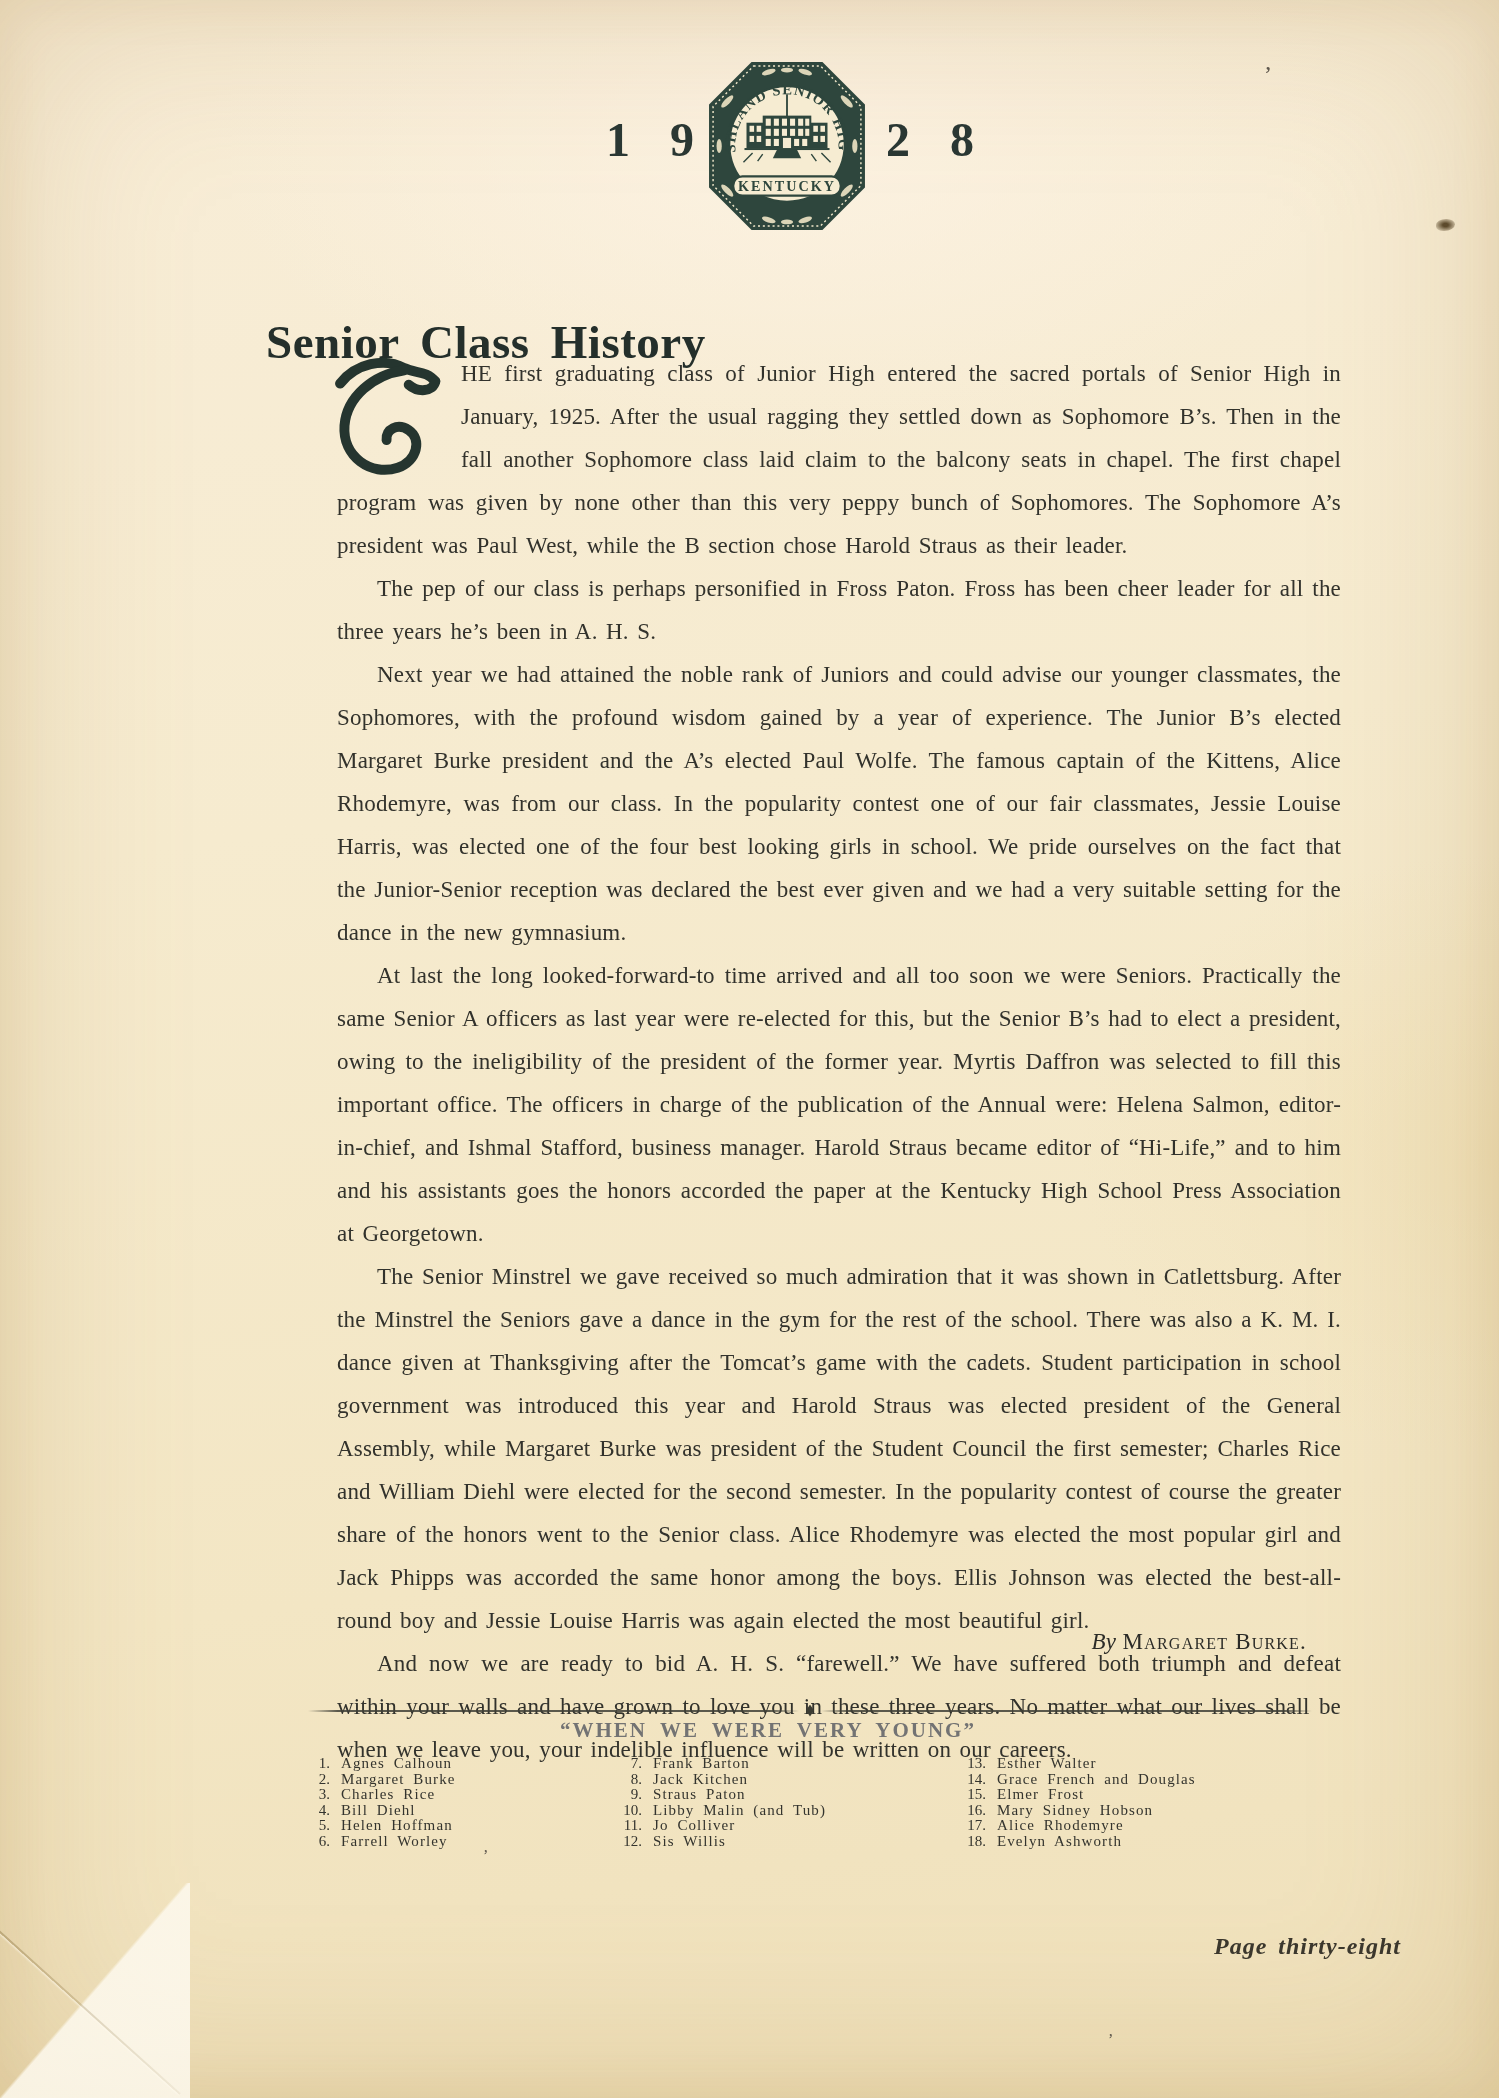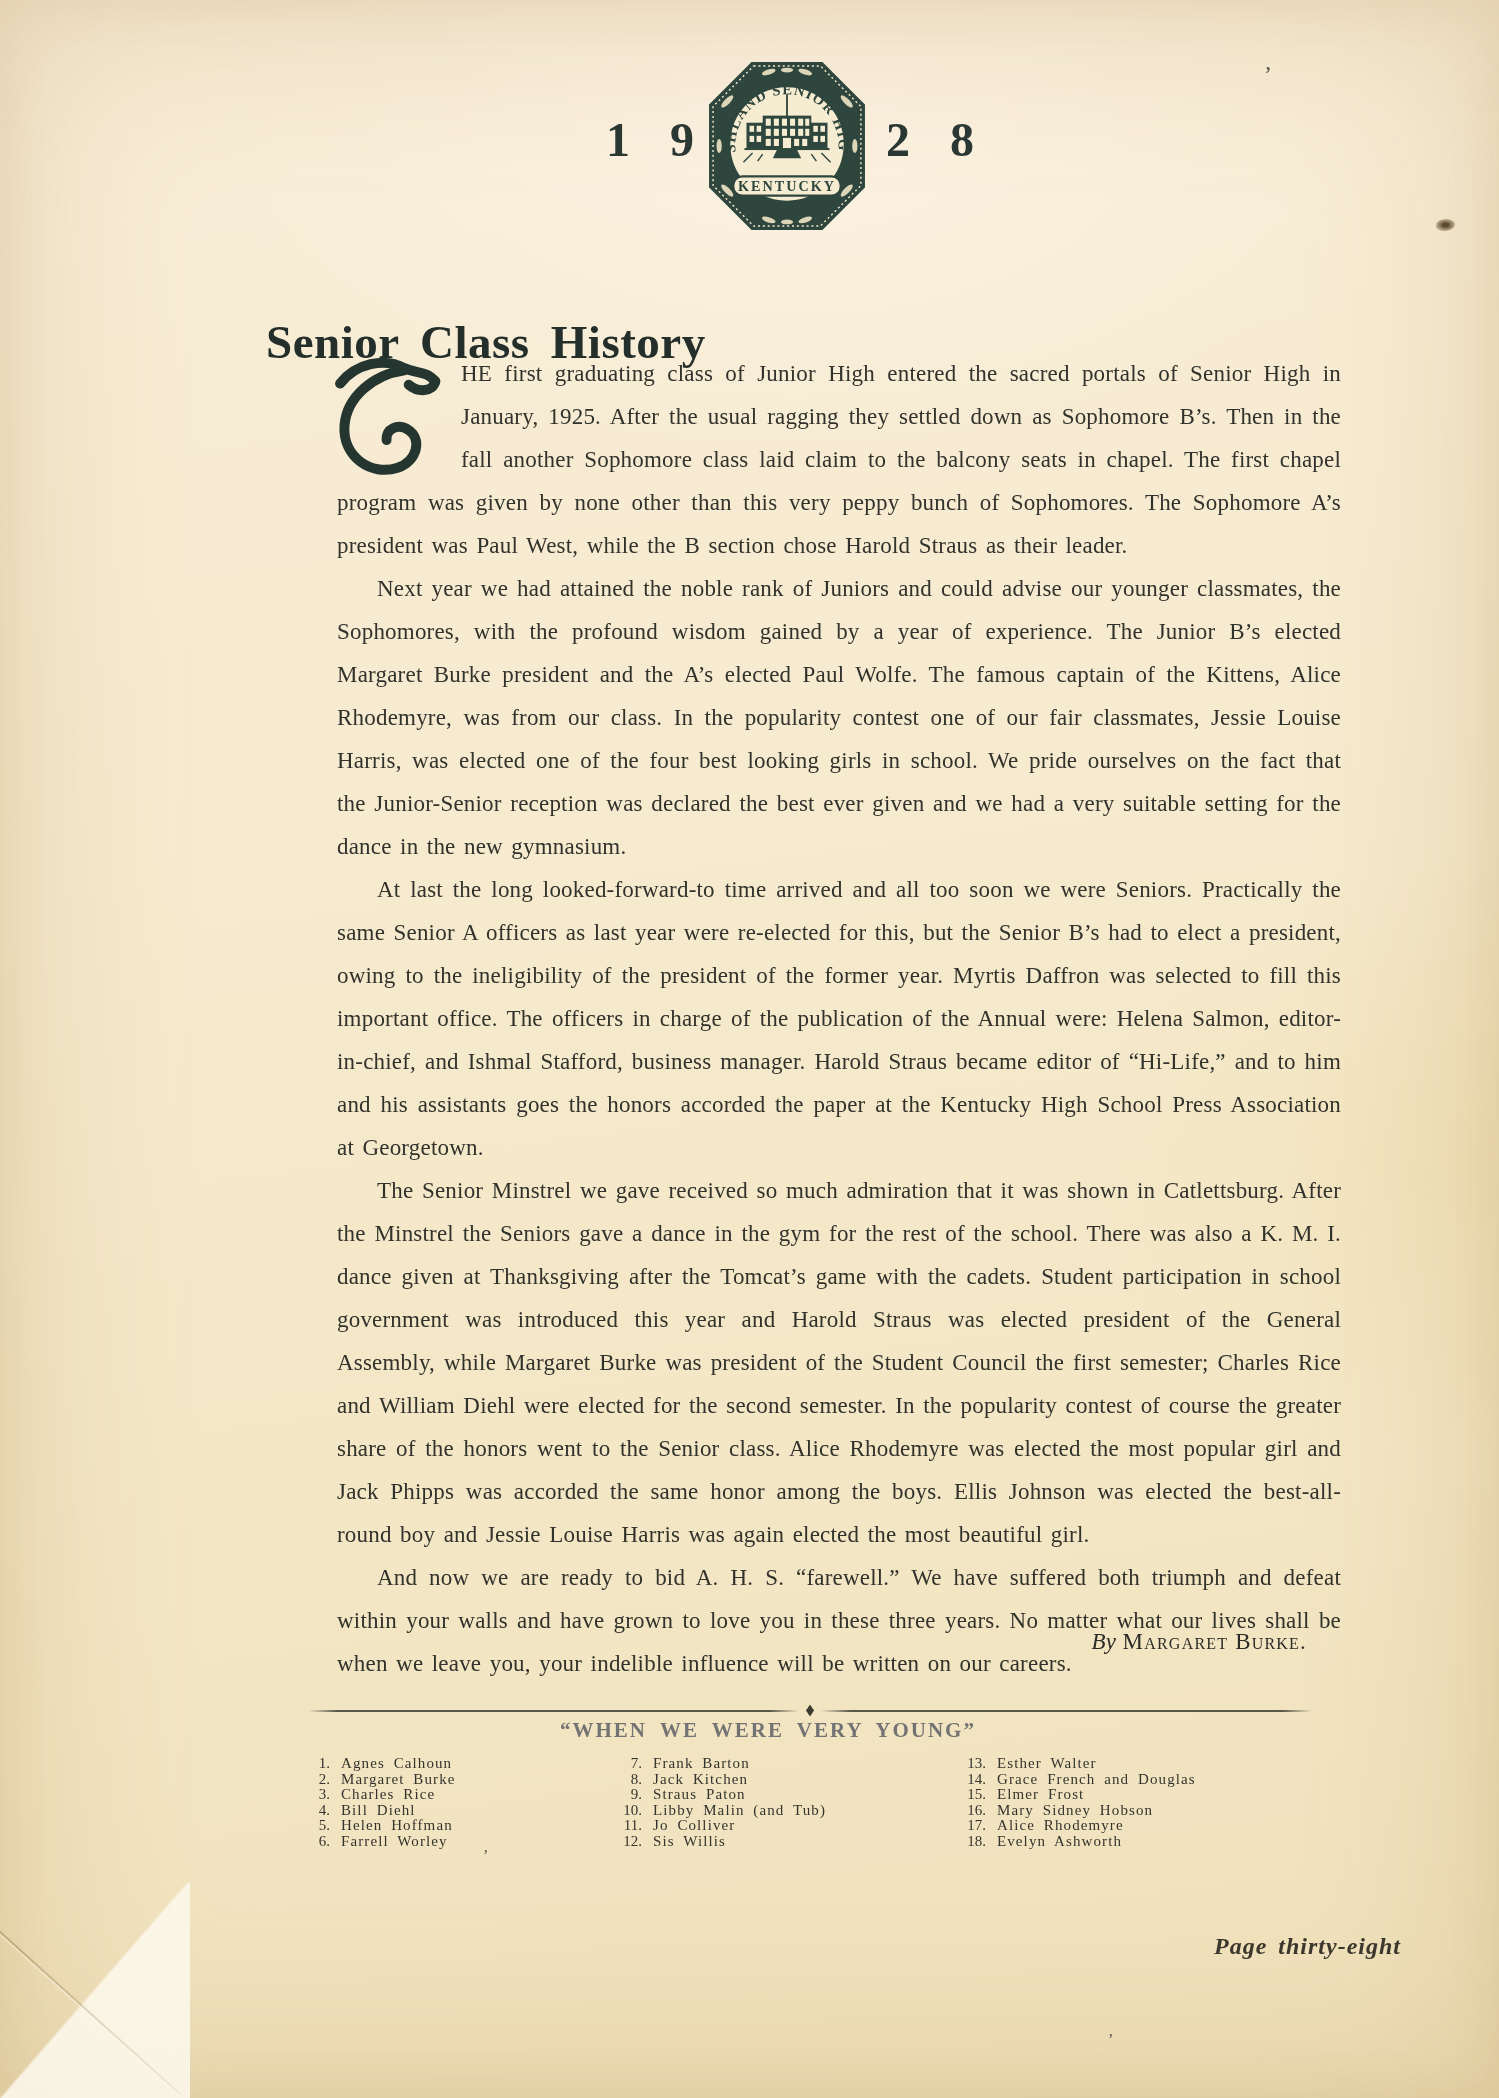--- a/index.html
+++ b/index.html
@@ -188,20 +188,21 @@
 <div class="history">
   <p class="first">
     <svg class="dropcap" viewBox="0 0 104 112">
       <g fill="none" stroke="#25352f" stroke-width="9" stroke-linecap="round">
         <path d="M6,24 C20,6 46,0 64,10 C74,15 84,12 92,22"></path>
         <path d="M92,22 C90,32 76,32 68,25"></path>
         <path d="M64,12 C36,16 12,36 10,62 C8,90 34,108 58,100 C76,94 80,74 68,66 C58,59.5 47,65 48,75"></path>
       </g>
     </svg><span>HE first graduating class of Junior High entered the sacred portals of Senior High in January, 1925.  After the usual ragging they settled down as Sophomore B’s.  Then in the fall another Sophomore class laid claim to the balcony seats in chapel.  The first chapel program was given by none other than this very peppy bunch of Sophomores.  The Sophomore A’s president was Paul West, while the B section chose Harold Straus as their leader.</span>
   </p>
+  <p>The pep of our class is perhaps personified in Fross Paton.  Fross has been cheer leader for all the three years he’s been in A. H. S.</p>
   <p>Next year we had attained the noble rank of Juniors and could advise our younger classmates, the Sophomores, with the profound wisdom gained by a year of experience.  The Junior B’s elected Margaret Burke president and the A’s elected Paul Wolfe.  The famous captain of the Kittens, Alice Rhodemyre, was from our class.  In the popularity contest one of our fair classmates, Jessie Louise Harris, was elected one of the four best looking girls in school.  We pride ourselves on the fact that the Junior-Senior reception was declared the best ever given and we had a very suitable setting for the dance in the new gymnasium.</p>
   <p>At last the long looked-forward-to time arrived and all too soon we were Seniors. Practically the same Senior A officers as last year were re-elected for this, but the Senior B’s had to elect a president, owing to the ineligibility of the president of the former year.  Myrtis Daffron was selected to fill this important office.  The officers in charge of the publication of the Annual were:  Helena Salmon, editor-in-chief, and Ishmal Stafford, business manager.  Harold Straus became editor of “Hi-Life,” and to him and his assistants goes the honors accorded the paper at the Kentucky High School Press Association at Georgetown.</p>
   <p>The Senior Minstrel we gave received so much admiration that it was shown in Catlettsburg.  After the Minstrel the Seniors gave a dance in the gym for the rest of the school.  There was also a K. M. I. dance given at Thanksgiving after the Tomcat’s game with the cadets.  Student participation in school government was introduced this year and Harold Straus was elected president of the General Assembly, while Margaret Burke was president of the Student Council the first semester; Charles Rice and William Diehl were elected for the second semester.  In the popularity contest of course the greater share of the honors went to the Senior class.  Alice Rhodemyre was elected the most popular girl and Jack Phipps was accorded the same honor among the boys.  Ellis Johnson was elected the best-all-round boy and Jessie Louise Harris was again elected the most beautiful girl.</p>
   <p>And now we are ready to bid A. H. S. “farewell.”  We have suffered both triumph and defeat within your walls and have grown to love you in these three years. No matter what our lives shall be when we leave you, your indelible influence will be written on our careers.</p>
 </div>
 
 <div class="byline">
   <span class="by">By</span>
   <span class="name">Margaret Burke.</span>
 </div>

